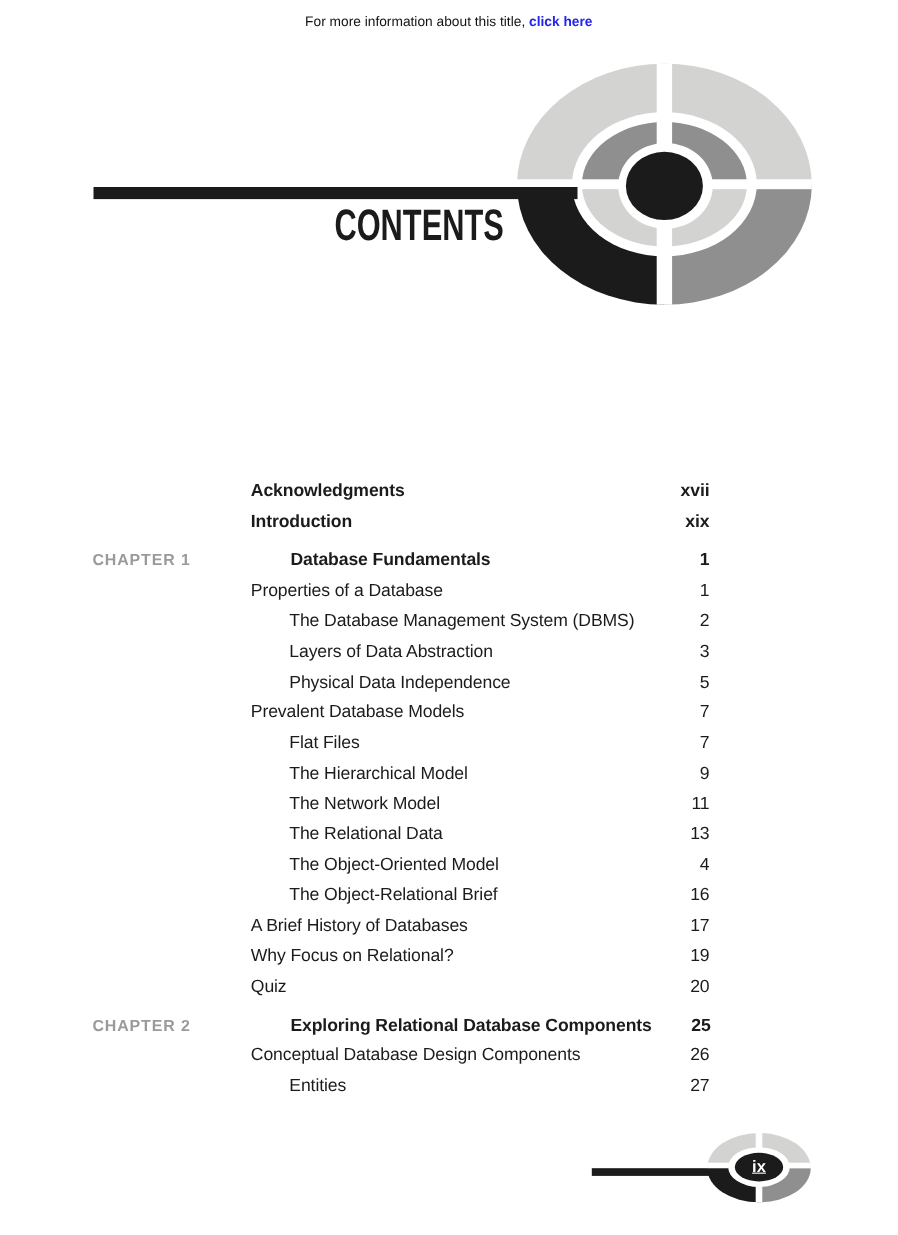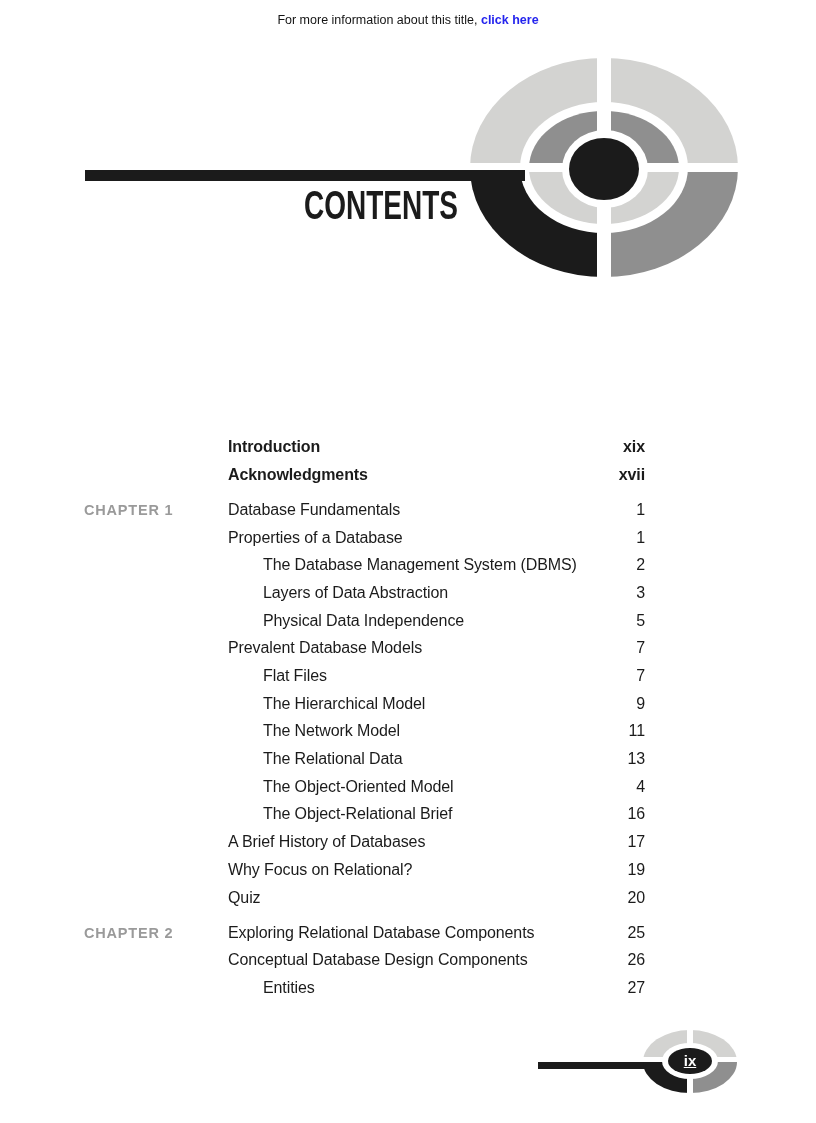--- a/index.html
+++ b/index.html
@@ -52,22 +52,22 @@
     height:27.7px; line-height:27.7px;
     font-size:16px; letter-spacing:-0.1px; color:#1b1b1b;
   }
   .row .chap {
     width:144px; flex:none;
     font-size:14.5px; font-weight:bold; color:#9a9a9a; letter-spacing:0.8px;
   }
   .row .label { white-space:nowrap; }
   .row .pagenum { margin-left:auto; text-align:right; }
   .row.front .label, .row.front .pagenum { font-weight:bold; }
-  .row.chapter { margin-top:7.5px; }
-  .row.chapter .label, .row.chapter .pagenum { font-weight:normal; }
+  .row.chapter { margin-top:7.5px;gap:36px; }
+  .row.chapter .label, .row.chapter .pagenum { font-weight:bold; }
   .row.l2 .label { padding-left:35px; }
 
   
   #footer-logo { position:absolute; left:643px; top:1030px; width:94px; height:63px; }
   #footer-logo div { position:absolute; }
   .f-tl { left:0; top:0; width:47px; height:32px; background:#d3d3d1; border-top-left-radius:100% 100%; }
   .f-tr { left:47px; top:0; width:47px; height:32px; background:#d3d3d1; border-top-right-radius:100% 100%; }
   .f-br { left:47px; top:32px; width:47px; height:31px; background:#8f8f8f; border-bottom-right-radius:100% 100%; }
   .f-bl { left:0; top:32px; width:47px; height:31px; background:#1b1b1b; border-bottom-left-radius:100% 100%; }
   .f-gap { left:19px; top:13px; width:56px; height:36px; background:#fff; border-radius:50%; }
@@ -104,27 +104,27 @@
   <div class="bullseye-center"></div>
 </div>
 
 <div id="rule"></div>
 
 <div id="contents-title">CONTENTS</div>
 
 <div id="toc">
     <div class="row front">
     <span class="chap"></span>
+    <span class="label">Acknowledgments</span>
+    <span class="pagenum">xvii</span>
+  </div>
+    <div class="row front">
+    <span class="chap"></span>
     <span class="label">Introduction</span>
     <span class="pagenum">xix</span>
-  </div>
-    <div class="row front">
-    <span class="chap"></span>
-    <span class="label">Acknowledgments</span>
-    <span class="pagenum">xvii</span>
   </div>
     <div class="row chapter">
     <span class="chap">CHAPTER 1</span>
     <span class="label">Database Fundamentals</span>
     <span class="pagenum">1</span>
   </div>
     <div class="row l1">
     <span class="chap"></span>
     <span class="label">Properties of a Database</span>
     <span class="pagenum">1</span>

